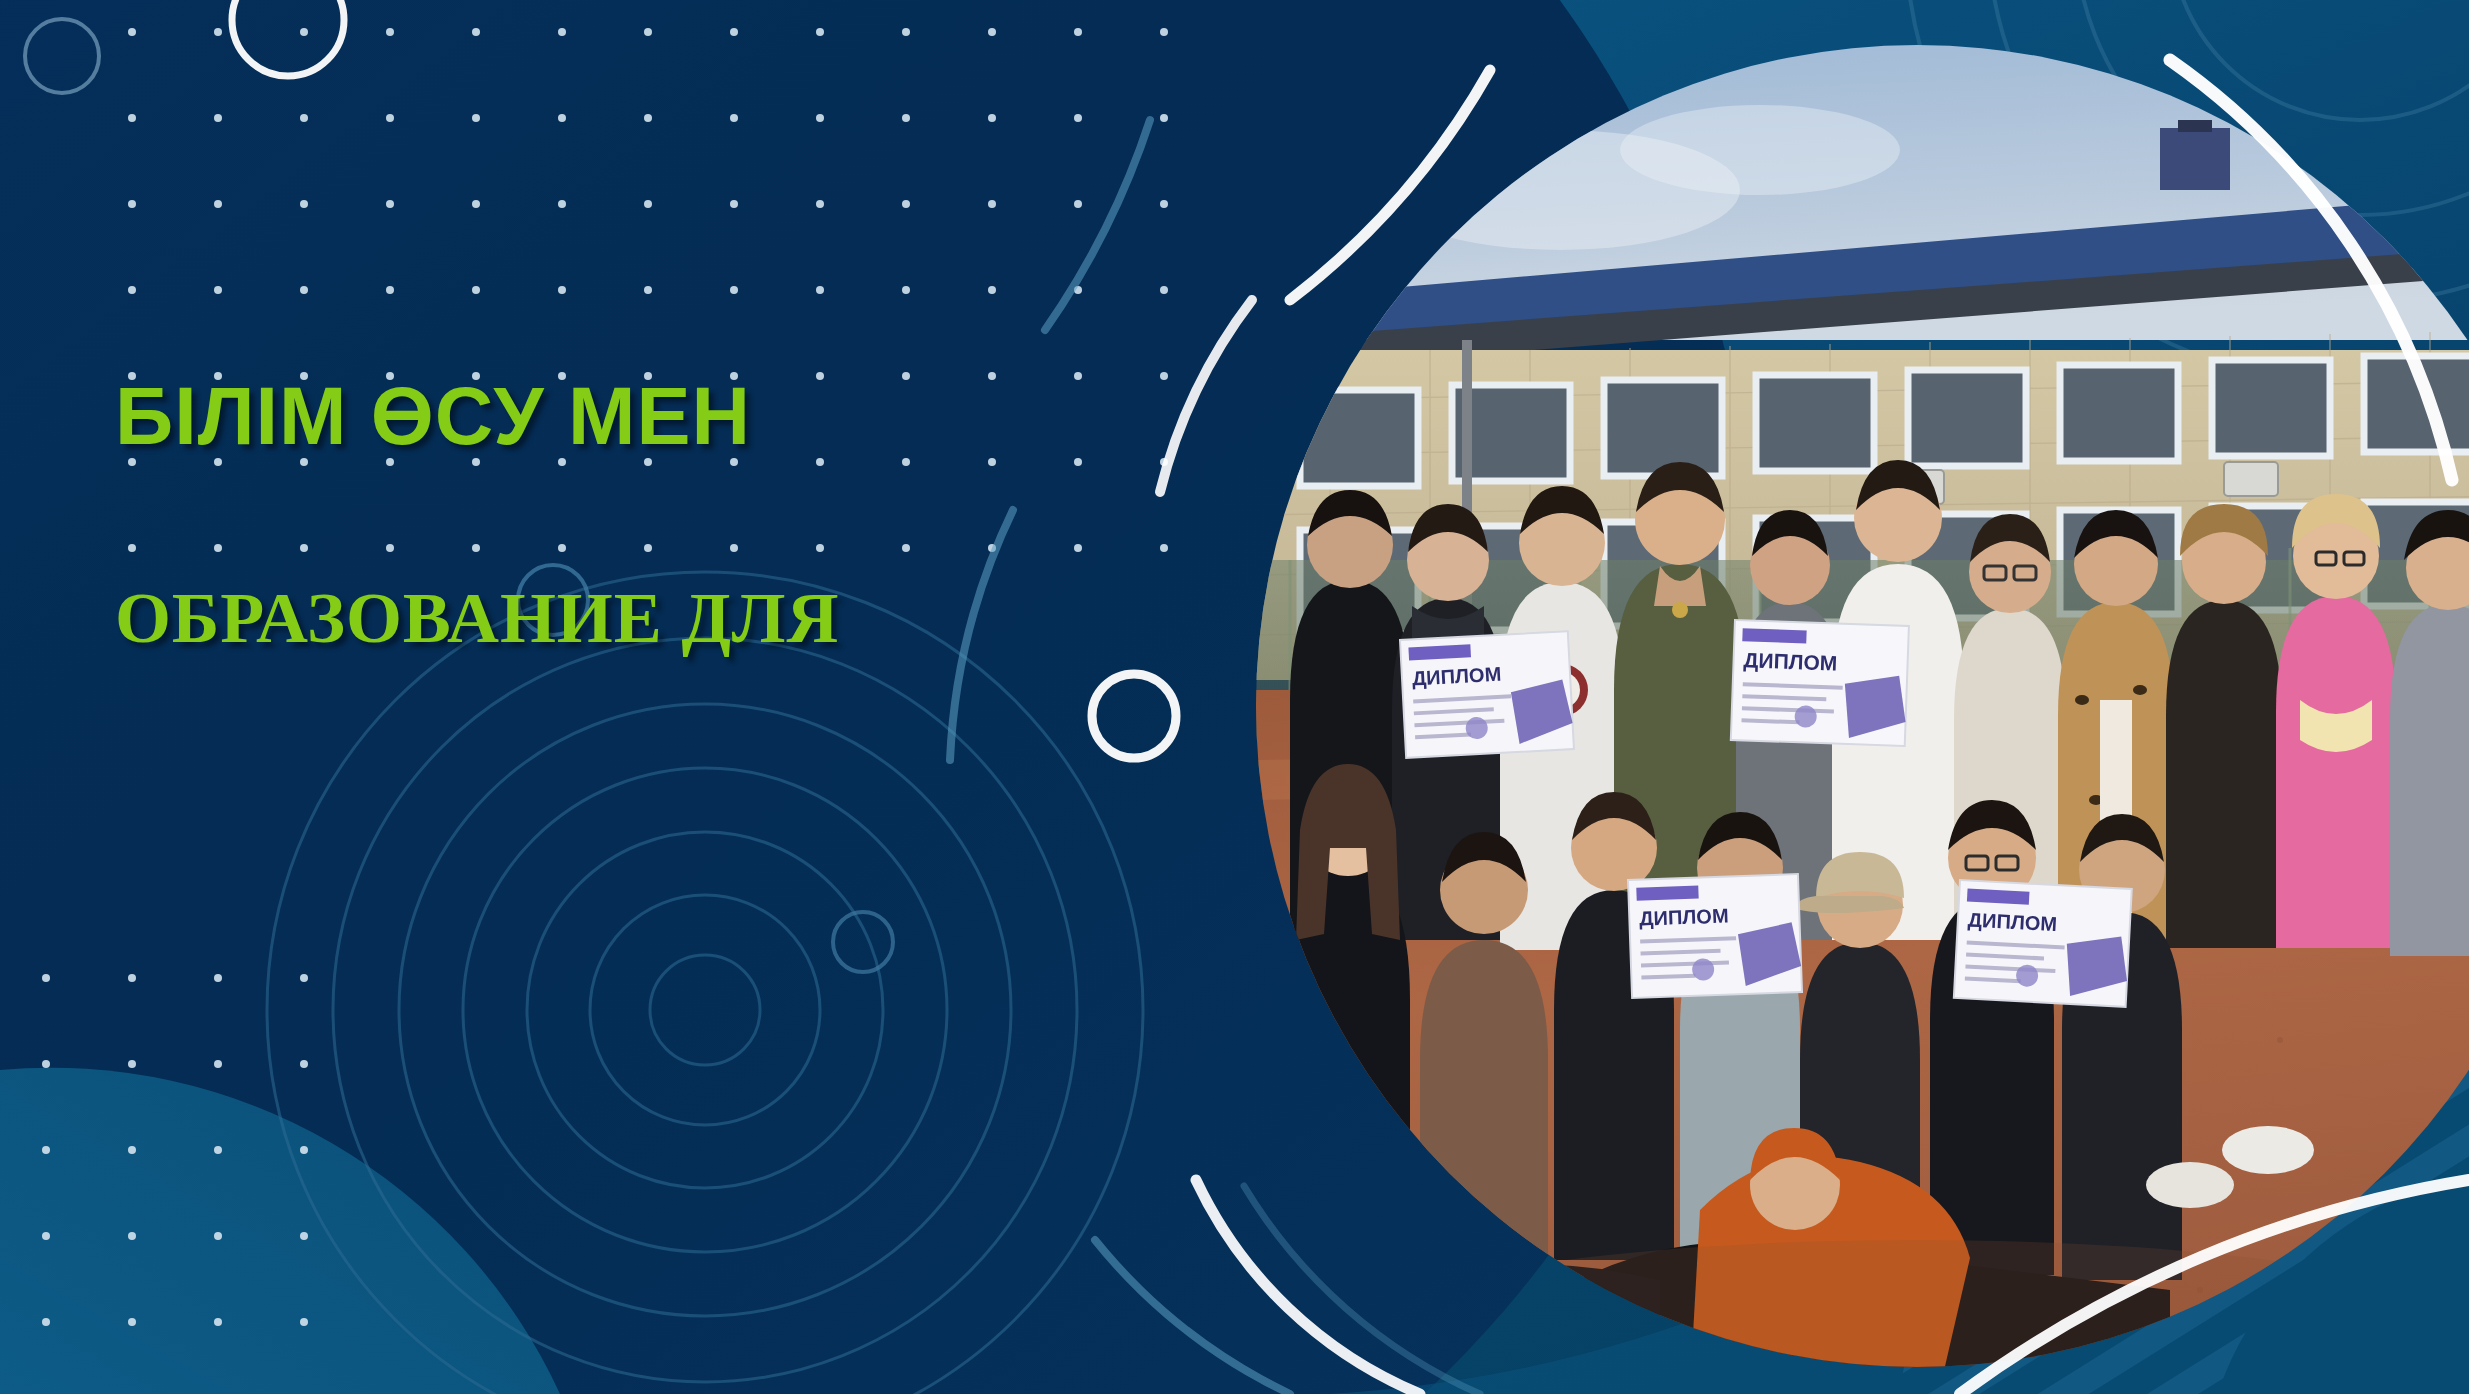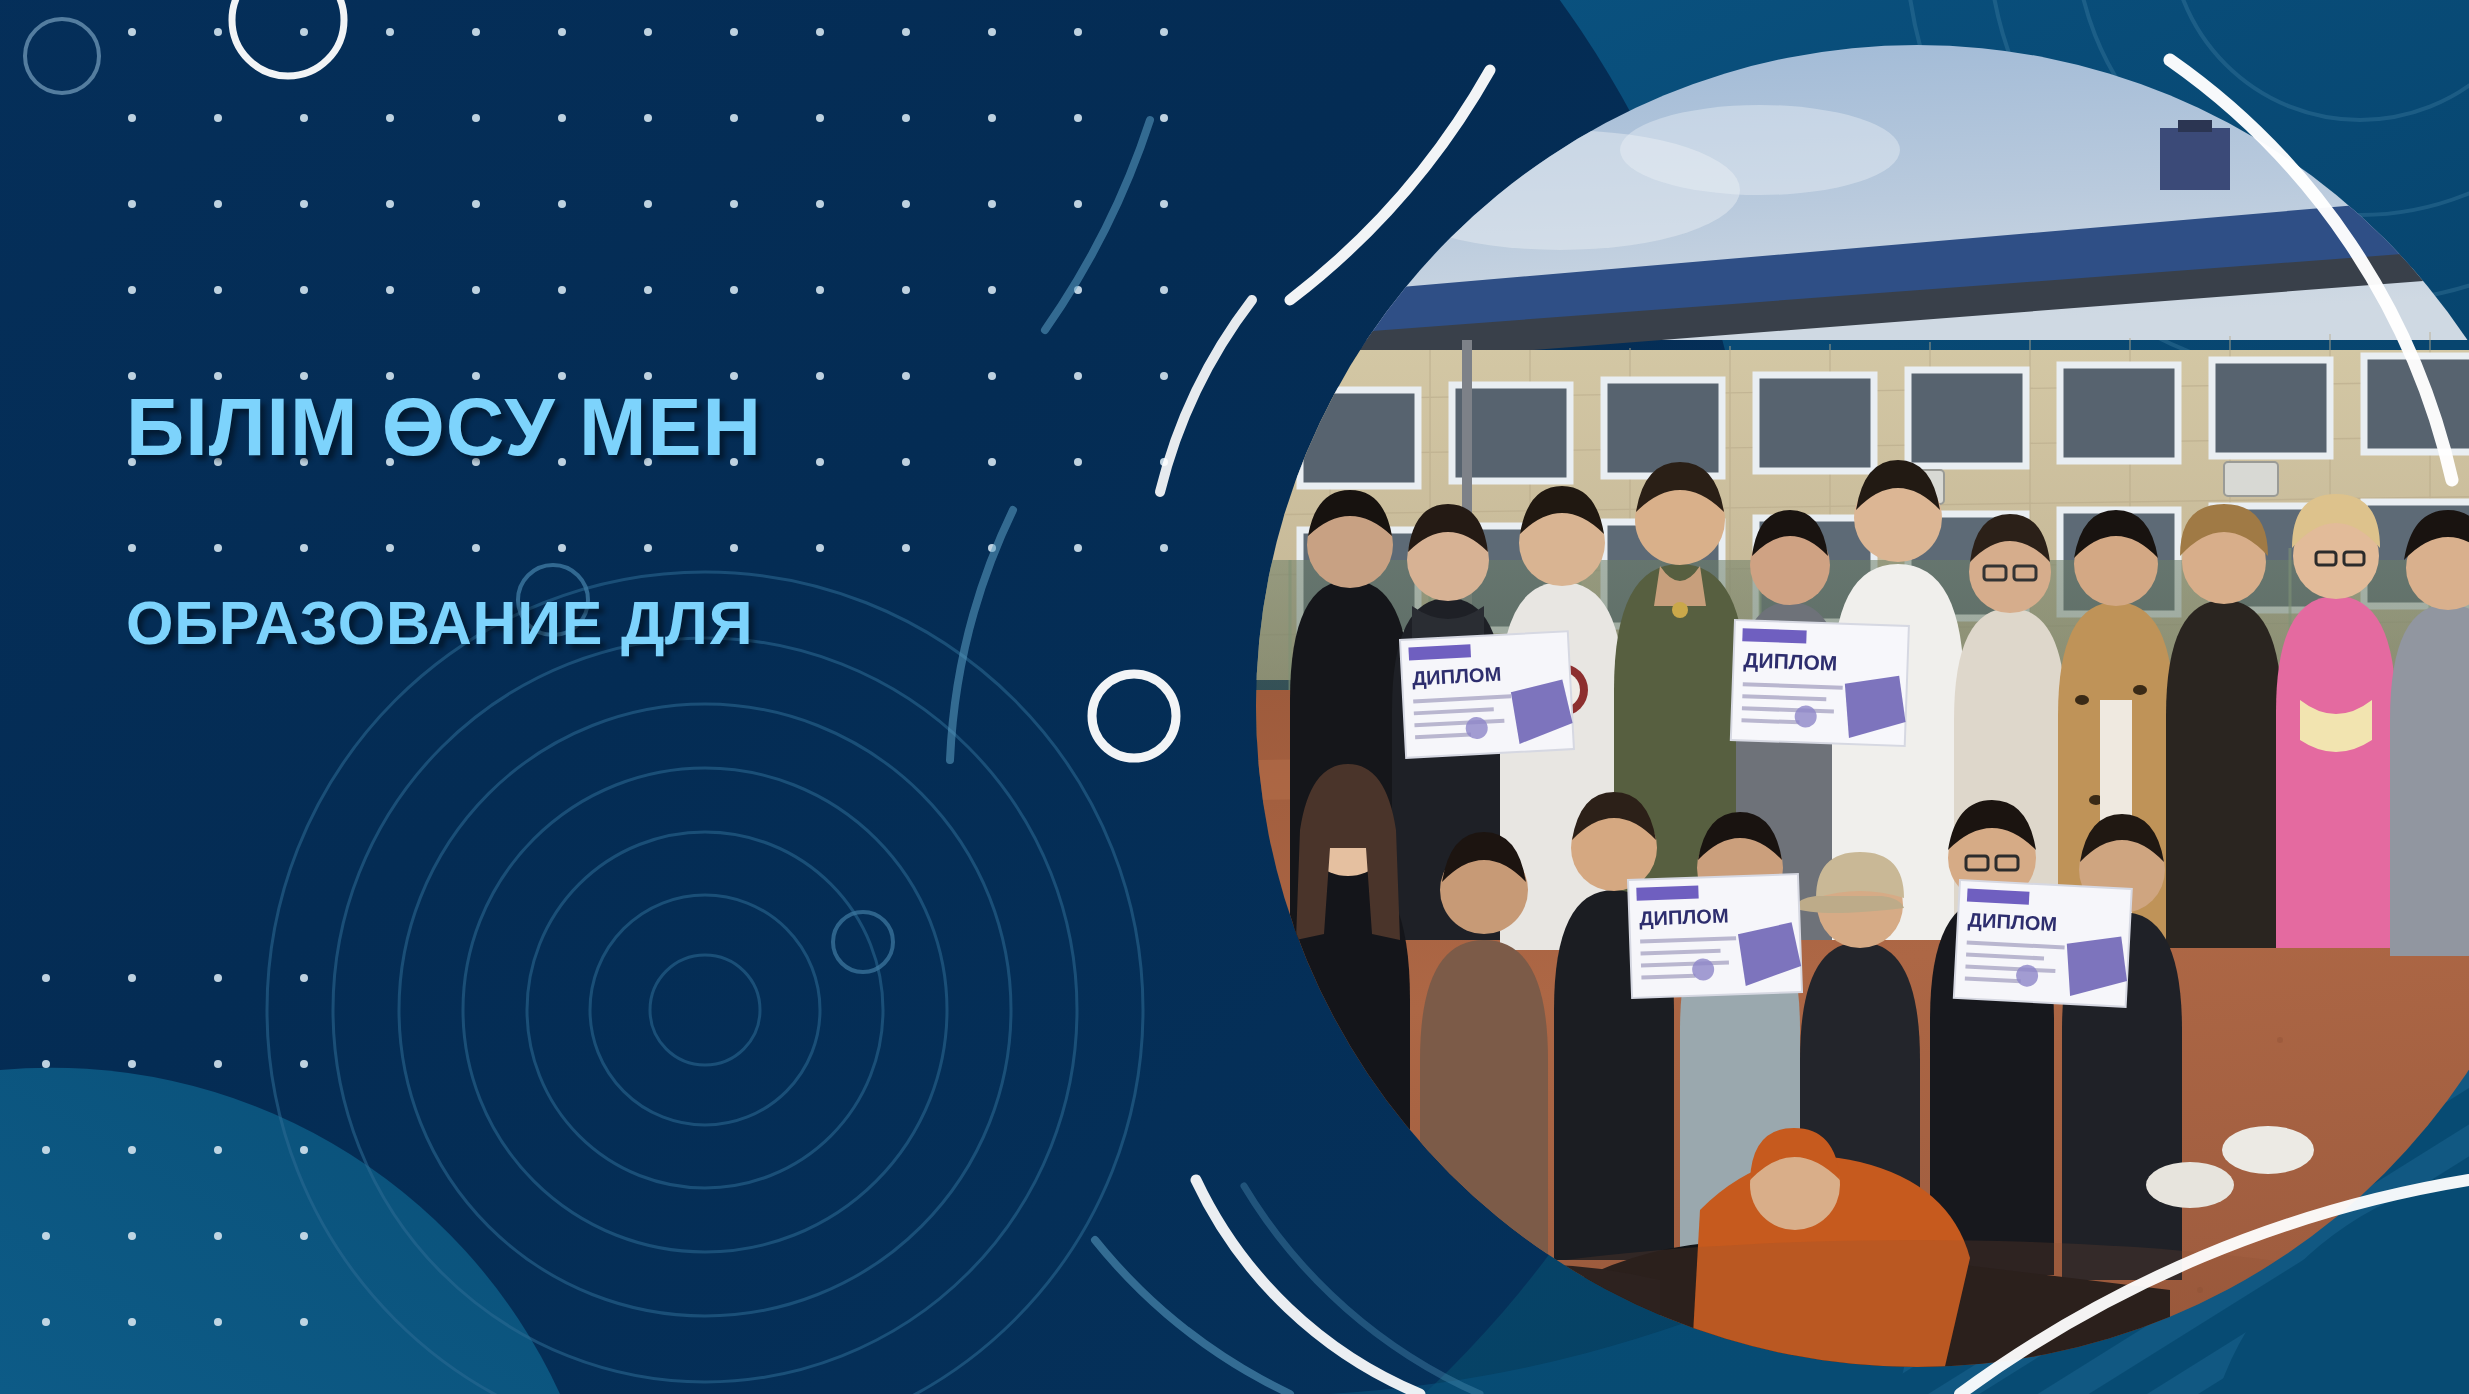--- a/index.html
+++ b/index.html
@@ -24,38 +24,39 @@
 
   
   #headline-group {
     position: absolute;
     left: 110px;
     top: 368px;
     width: 1210px;
     z-index: 40;
   }
   .headline {
-    margin: 16px;
-    color: #7dd3fc;
+    margin: 5px;
+    color: #84cc16;
     font-weight: 700;
     letter-spacing: 0.012em;
     text-transform: uppercase;
     text-shadow: 5px 5px 5px rgba(0,0,0,0.42);
     font-stretch: condensed;
   }
   #headline-kk {
     font-size: 81px;
     line-height: 1.085;
     width: 820px;
   }
   #headline-ru {
-    font-size: 61px;
+    font-size: 72px;
     line-height: 1.085;
     margin-top: 118px;
     width: 1180px;
+    font-family: Liberation Serif, serif;
   }
   .hl-line { display: block; white-space: nowrap; }
 </style>
 </head>
 <body>
 
 <div id="poster">
 
   <svg id="bg-svg" viewBox="0 0 2469 1394" preserveAspectRatio="none">
     <defs>

